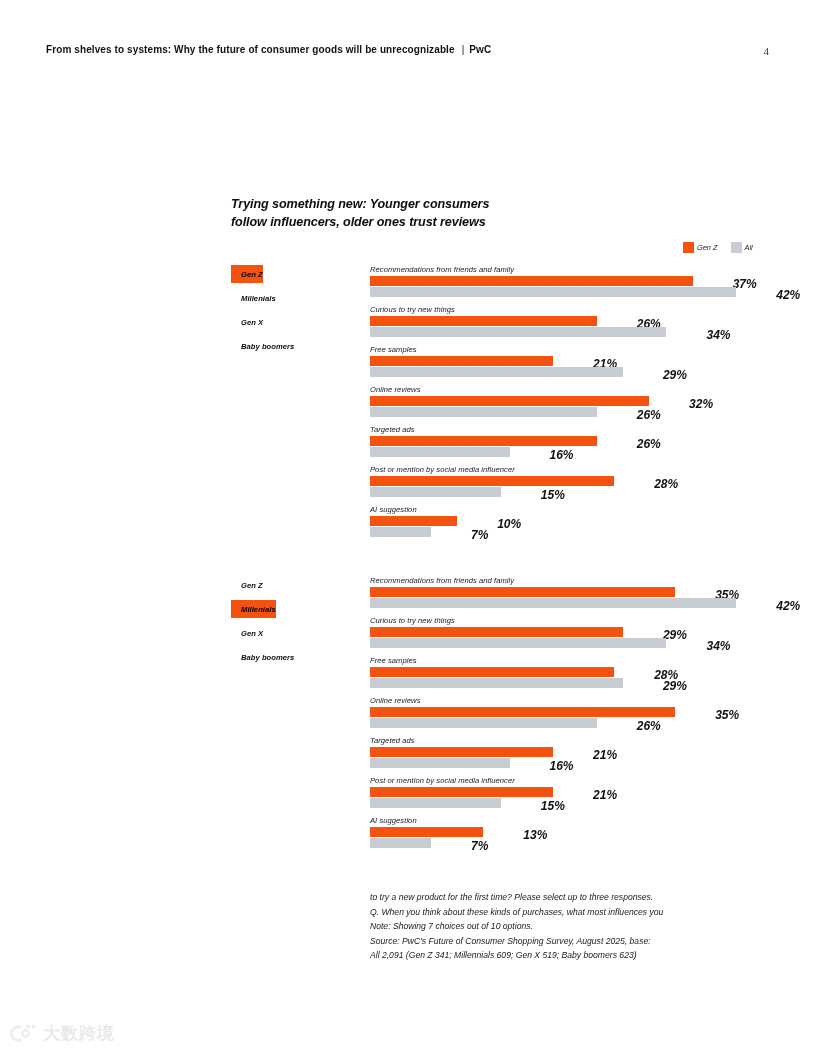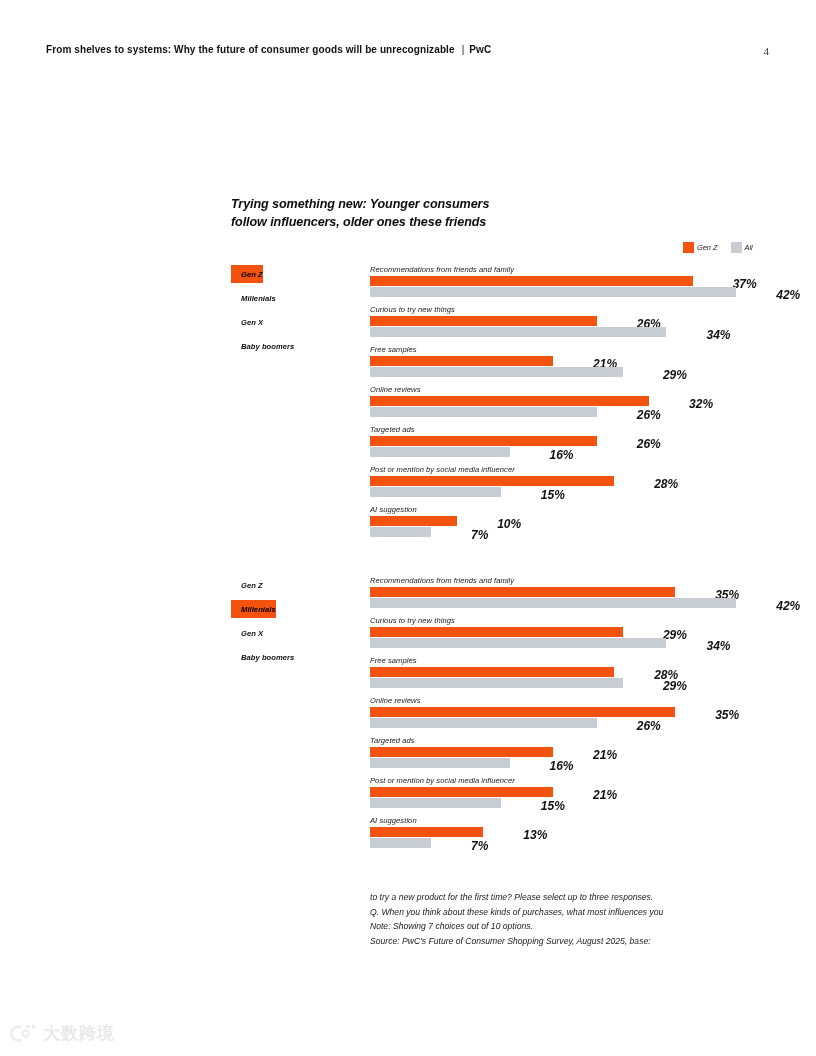--- a/index.html
+++ b/index.html
@@ -215,21 +215,21 @@
   <div class="header-text">
     <span>From shelves to systems: Why the future of consumer goods will be unrecognizable</span><span class="sep">|</span><span class="brand">PwC</span>
   </div>
   <div class="page-number">4</div>
 </div>
 
 <div class="figure">
 
   <div class="fig-title">
     <span class="ln">Trying something new: Younger consumers</span>
-    <span class="ln">follow influencers, older ones these friends</span>
+    <span class="ln">follow influencers, older ones trust reviews</span>
   </div>
 
   <div class="legend">
     <div class="entry">
       <span class="swatch" style="background: rgb(244, 82, 15);"></span>
       <span>Gen Z</span>
     </div>
     <div class="entry">
       <span class="swatch" style="background: rgb(200, 205, 212);"></span>
       <span>All</span>
@@ -426,20 +426,21 @@
           </div>
         </div>
       </div>
   </div>
 
   <div class="footnote">
     <span class="ln">to try a new product for the first time? Please select up to three responses.</span>
     <span class="ln">Q. When you think about these kinds of purchases, what most influences you</span>
     <span class="ln">Note: Showing 7 choices out of 10 options.</span>
     <span class="ln">Source: PwC's Future of Consumer Shopping Survey, August 2025, base:</span>
+    <span class="ln">All 2,091 (Gen Z 341; Millennials 609; Gen X 519; Baby boomers 623)</span>
   </div>
 </div>
 
 <div class="watermark">
   <span class="wm-mark">
     <svg width="30" height="22" viewBox="0 0 30 22" aria-hidden="true">
       <path d="M13 5 A7 7 0 1 0 13 18" fill="none" stroke="#ededed" stroke-width="2.6"></path>
       <circle cx="17.5" cy="11.5" r="3.2" fill="none" stroke="#ededed" stroke-width="2.4"></circle>
       <circle cx="20" cy="4.5" r="2.1" fill="#ededed"></circle>
       <circle cx="25.5" cy="4.5" r="2.1" fill="#ededed"></circle>

